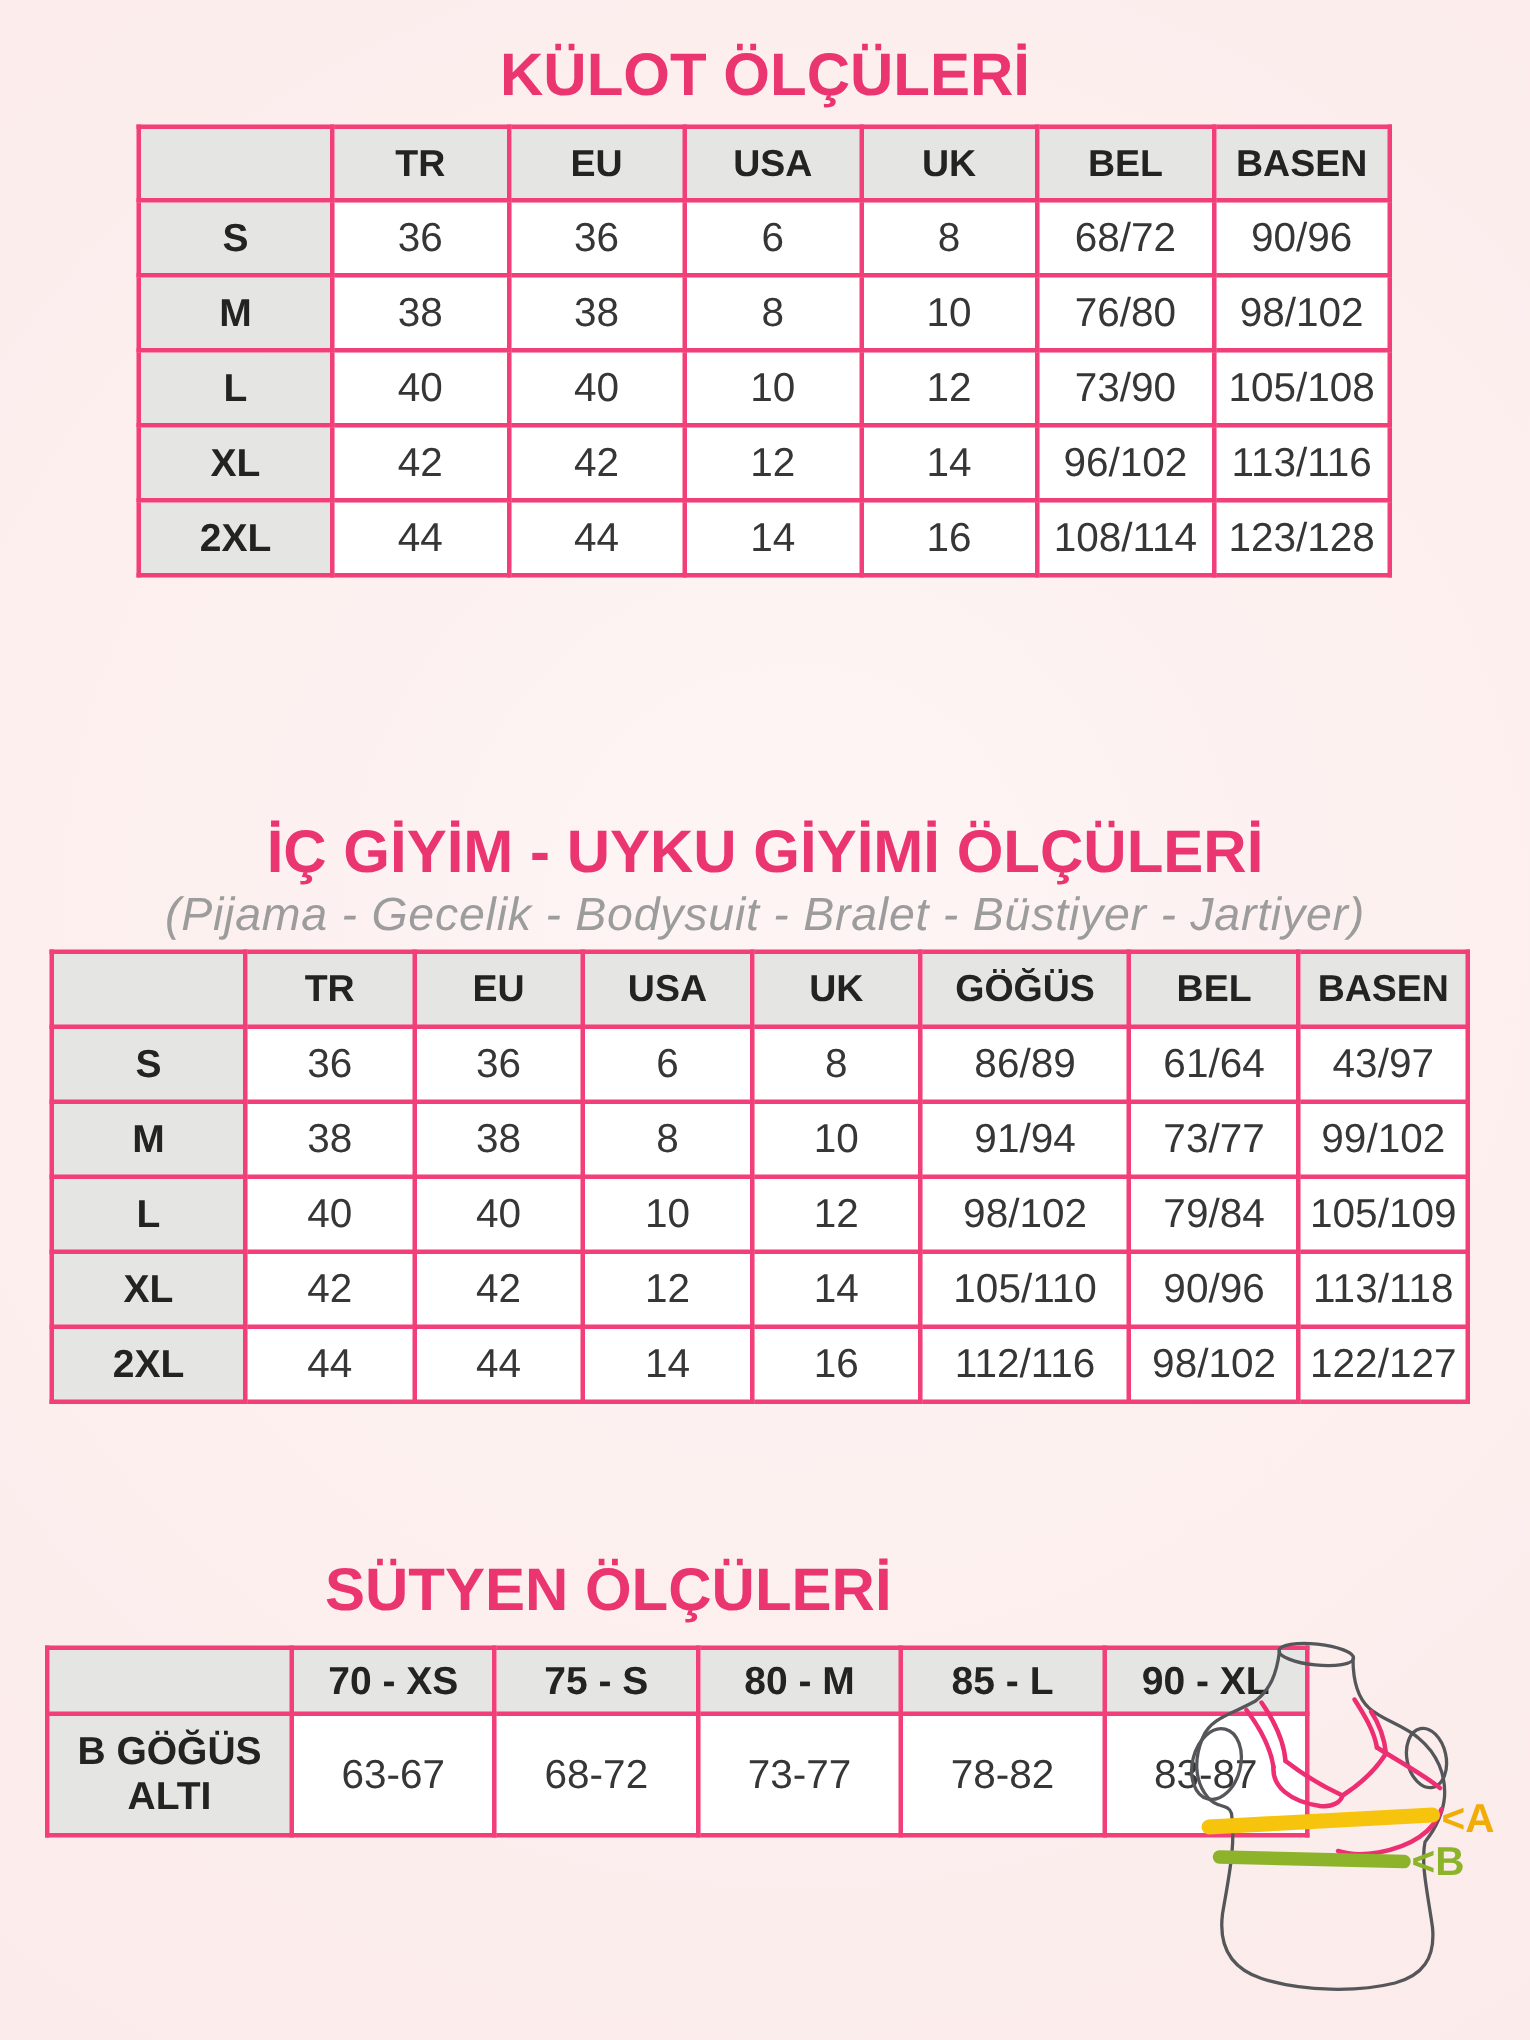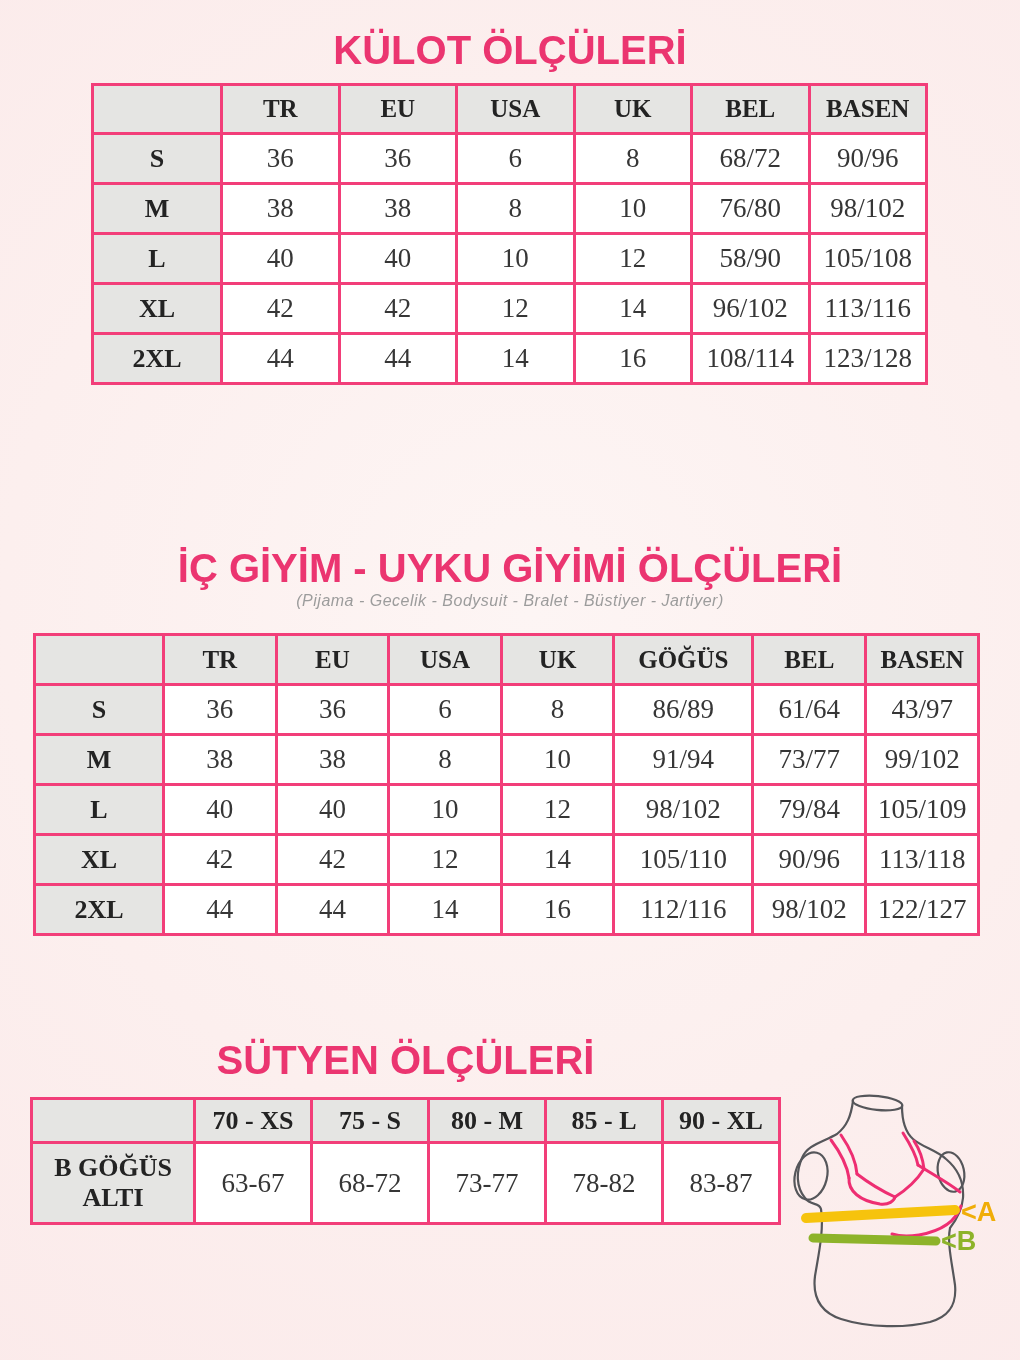--- a/index.html
+++ b/index.html
@@ -14,25 +14,25 @@
   }
   .section-title {
     position: absolute; margin: 0; text-align: center;
     color: #eb3570; font-size: 40px; font-weight: bold; letter-spacing: 0px;
   }
   #title-1 { top: 28px;  left: 0;    width: 1020px; }
   #title-2 { top: 546px; left: 0;    width: 1020px; }
   #title-3 { top: 1038px;left: 30px; width: 751px;  }
   .section-subtitle {
     position: absolute; top: 592px; left: 0; width: 1020px; margin: 0;
-    text-align: center; color: #9c9c9c; font-size: 16px; font-style: italic; font-weight: normal;
+    text-align: center; color: #9c9c9c; font-size: 31px; font-style: italic; font-weight: normal;
     letter-spacing: 0.5px;
   }
   table.size-table {
-    position: absolute; border-collapse: collapse; table-layout: fixed; font-family: Liberation Serif, serif;
+    position: absolute; border-collapse: collapse; table-layout: fixed;
   }
   .size-table th, .size-table td {
     border: 3px solid #f23e79; text-align: center; vertical-align: middle;
     padding: 0 4px; overflow: hidden;
   }
   .size-table thead th { background: #e5e5e3; color: #232323; font-weight: bold; font-size: 25px; }
   .size-table tbody th { background: #e5e5e3; color: #232323; font-weight: bold; font-size: 26px; line-height: 1.15; }
   .size-table tbody td { background: #ffffff; color: #363636; font-weight: normal; font-size: 27px; }
 
   #table-1 { left: 91px; top: 83px;  width: 837px; }
@@ -40,21 +40,21 @@
   #table-1 tbody tr { height: 50px; }
   #table-1 th:first-child { width: 118px; }
 
   #table-2 { left: 33px; top: 633px; width: 947px; }
   #table-2 thead tr { height: 50px; }
   #table-2 tbody tr { height: 50px; }
   #table-2 th:first-child { width: 118px; }
   #table-2 thead th:nth-child(6) { width: 128px; }
   #table-2 thead th:nth-child(7) { width: 102px; }
 
-  #table-3 { left: 30px; top: 1097px; width: 751px; }
+  #table-3 { left: 30px; top: 1097px; width: 843px; }
   #table-3 thead tr { height: 44px; }
   #table-3 tbody tr { height: 81px; }
   #table-3 th:first-child { width: 152px; }
   #table-3 thead th { font-size: 26px; }
 
   svg.mannequin { position: absolute; left: 790px; top: 1088px; }
 </style>
 </head>
 <body>
 
@@ -91,21 +91,21 @@
           <td>10</td>
           <td>76/80</td>
           <td>98/102</td>
         </tr>
         <tr>
           <th>L</th>
           <td>40</td>
           <td>40</td>
           <td>10</td>
           <td>12</td>
-          <td>58/90</td>
+          <td>73/90</td>
           <td>105/108</td>
         </tr>
         <tr>
           <th>XL</th>
           <td>42</td>
           <td>42</td>
           <td>12</td>
           <td>14</td>
           <td>96/102</td>
           <td>113/116</td>

